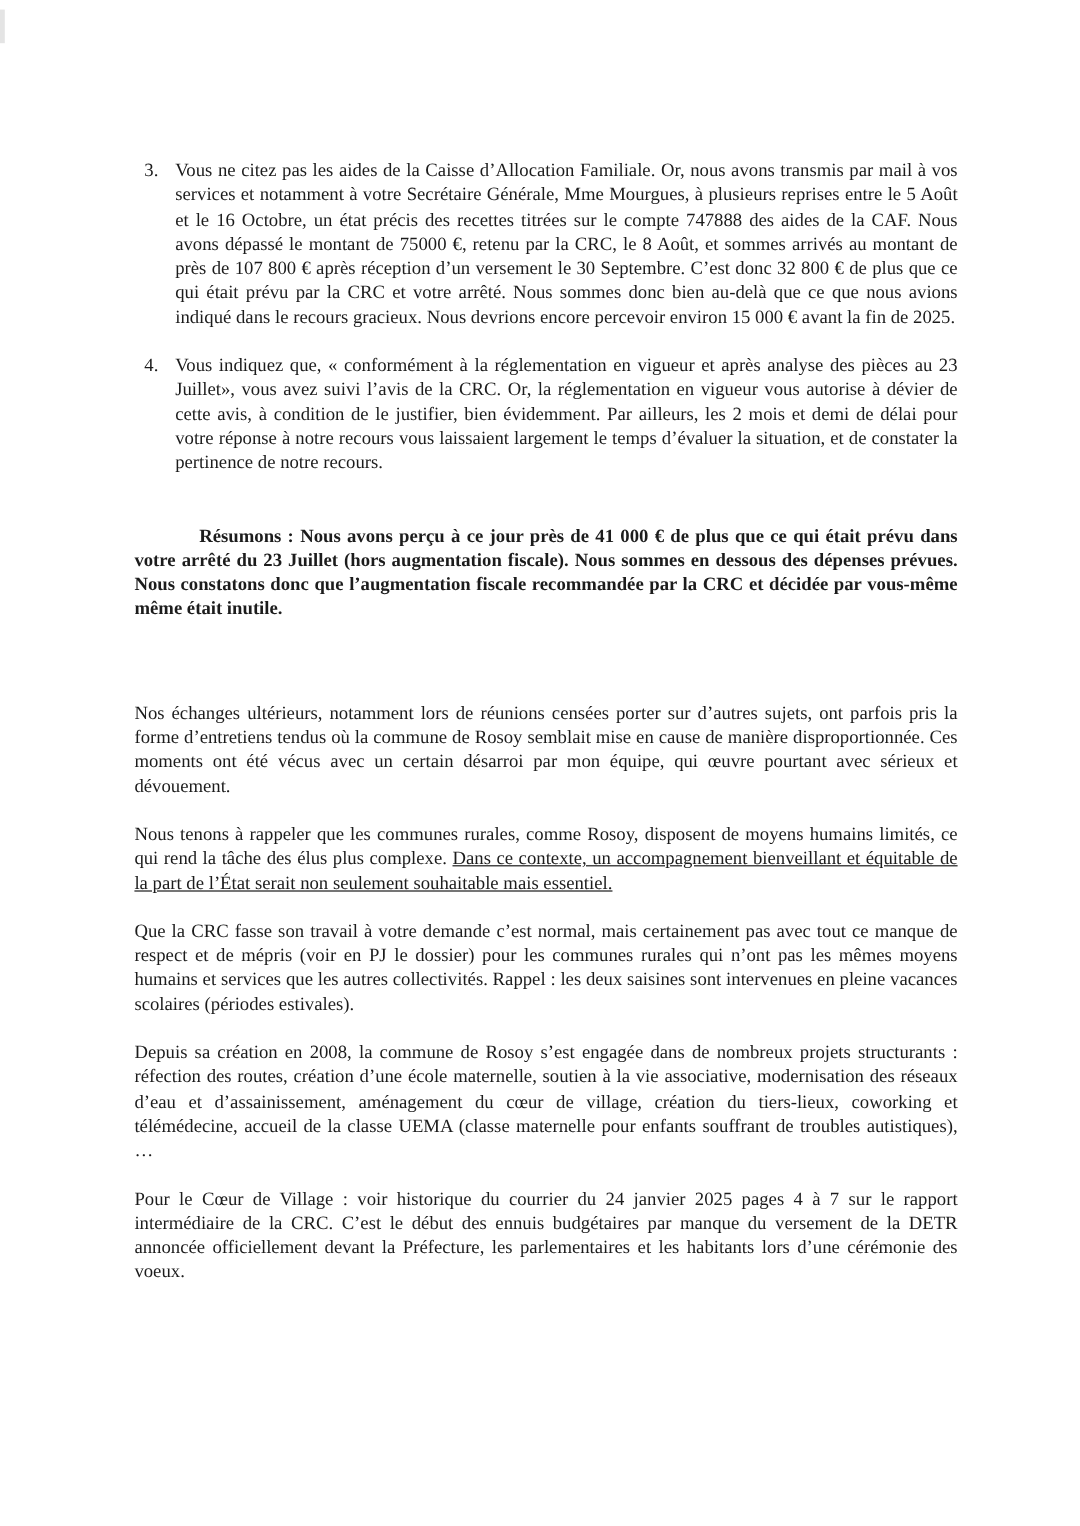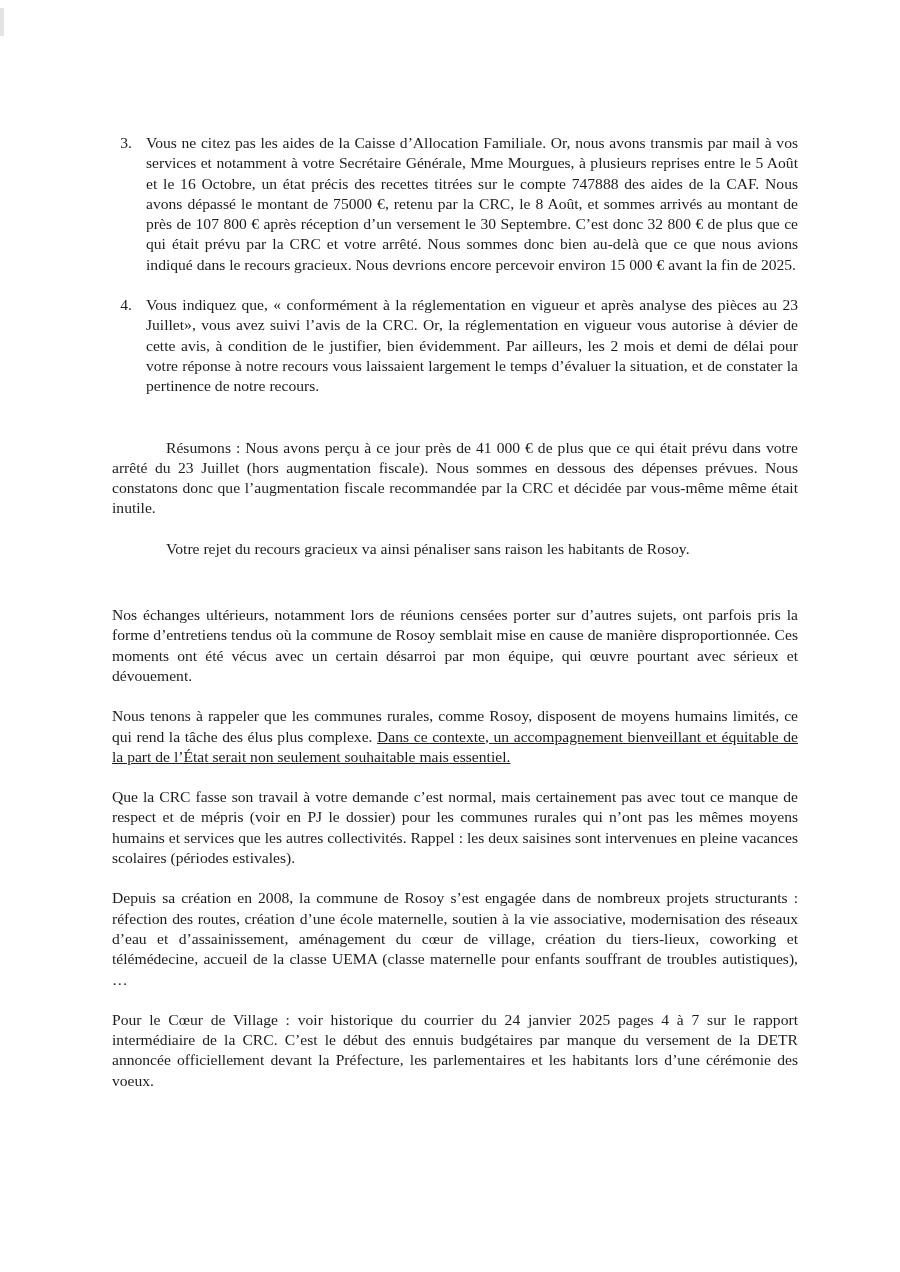--- a/index.html
+++ b/index.html
@@ -3,21 +3,21 @@
 <meta charset="utf-8">
 <style>
   html, body { margin: 0; padding: 0; background: #ffffff; }
   body { width: 900px; height: 1272px; position: relative; overflow: hidden;
          font-family: "Liberation Serif", "DejaVu Serif", serif; color: #1c1c1c; }
   .scan-mark { position: absolute; left: 0; top: 8px; width: 4px; height: 28px; background: #e4e4e4; }
   .page { position: absolute; left: 112px; top: 133px; width: 686px; }
   .txt { font-size: 15.6px; line-height: 20.3px; text-align: justify; margin: 0; }
   .list-item { position: relative; padding-left: 34px; }
   .list-num { position: absolute; left: 0; top: 0; width: 20px; text-align: right; }
-  .bold { font-weight: normal; }
+  .bold { font-weight: bold; }
   .indent { text-indent: 54px; }
   .u { text-decoration: underline; }
   .gap1 { height: 20px; }
   .gap2 { height: 41px; }
   .gap3 { height: 46px; }
   .gap4 { height: 20px; }
 </style>
 </head>
 <body>
 
@@ -36,21 +36,20 @@
     <span class="list-num">4.</span>
     <span>Vous indiquez que, « conformément à la réglementation en vigueur et après analyse des pièces au 23 Juillet», vous avez suivi l’avis de la CRC. Or, la réglementation en vigueur vous autorise à dévier de cette avis, à condition de le justifier, bien évidemment. Par ailleurs, les 2 mois et demi de délai pour votre réponse à notre recours vous laissaient largement le temps d’évaluer la situation, et de constater la pertinence de notre recours.</span>
   </div>
 
   <div class="gap2"></div>
 
   <p class="txt bold indent">Résumons : Nous avons perçu à ce jour près de 41 000 € de plus que ce qui était prévu dans votre arrêté du 23 Juillet (hors augmentation fiscale). Nous sommes en dessous des dépenses prévues. Nous constatons donc que l’augmentation fiscale recommandée par la CRC et décidée par vous-même même était inutile.</p>
 
   <div class="gap1"></div>
 
-  <p class="txt bold indent">Votre rejet du recours gracieux va ainsi pénaliser sans raison les habitants de Rosoy.</p>
 
   <div class="gap3"></div>
 
   <p class="txt">Nos échanges ultérieurs, notamment lors de réunions censées porter sur d’autres sujets, ont parfois pris la forme d’entretiens tendus où la commune de Rosoy semblait mise en cause de manière disproportionnée. Ces moments ont été vécus avec un certain désarroi par mon équipe, qui œuvre pourtant avec sérieux et dévouement.</p>
 
   <div class="gap4"></div>
 
   <p class="txt">
     <span>Nous tenons à rappeler que les communes rurales, comme Rosoy, disposent de moyens humains limités, ce qui rend la tâche des élus plus complexe. </span><span class="u">Dans ce contexte, un accompagnement bienveillant et équitable de la part de l’État serait non seulement souhaitable mais essentiel.</span>
   </p>

